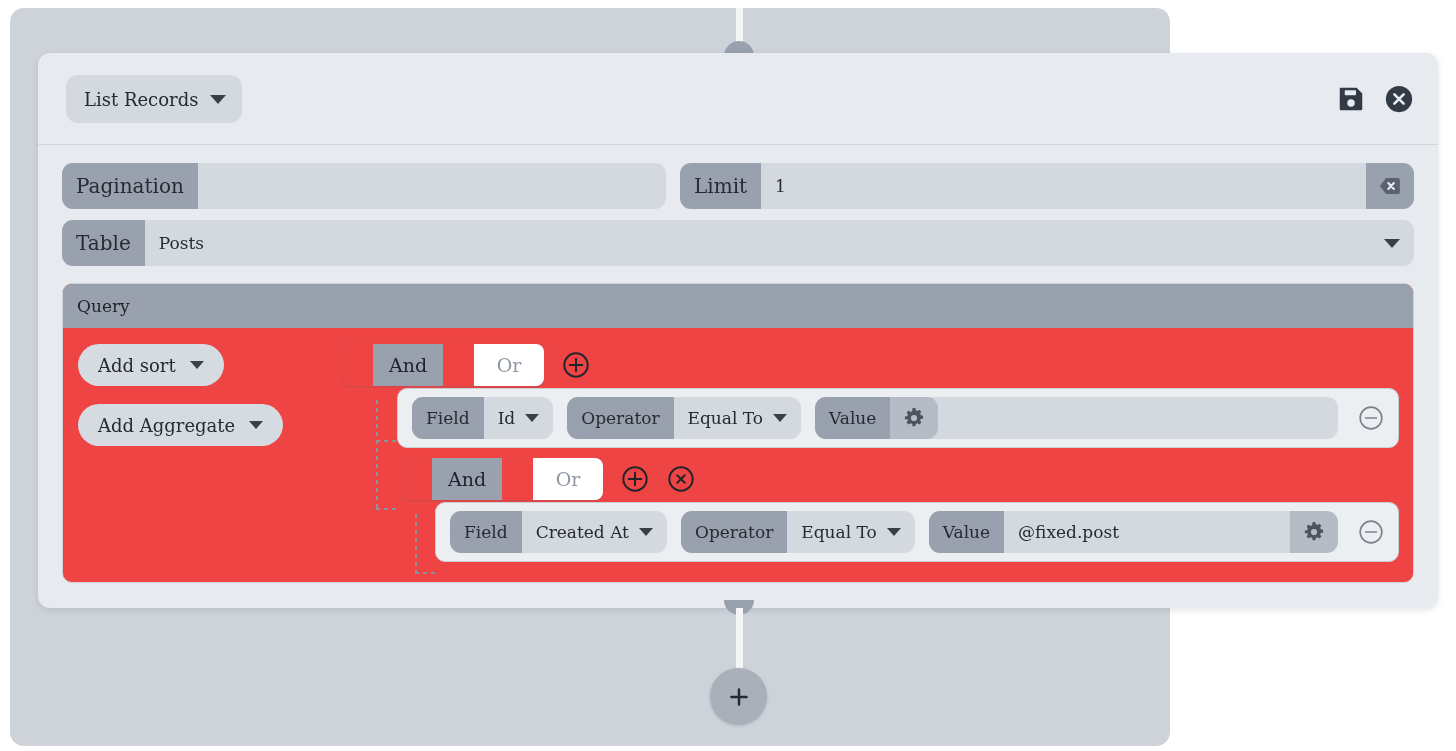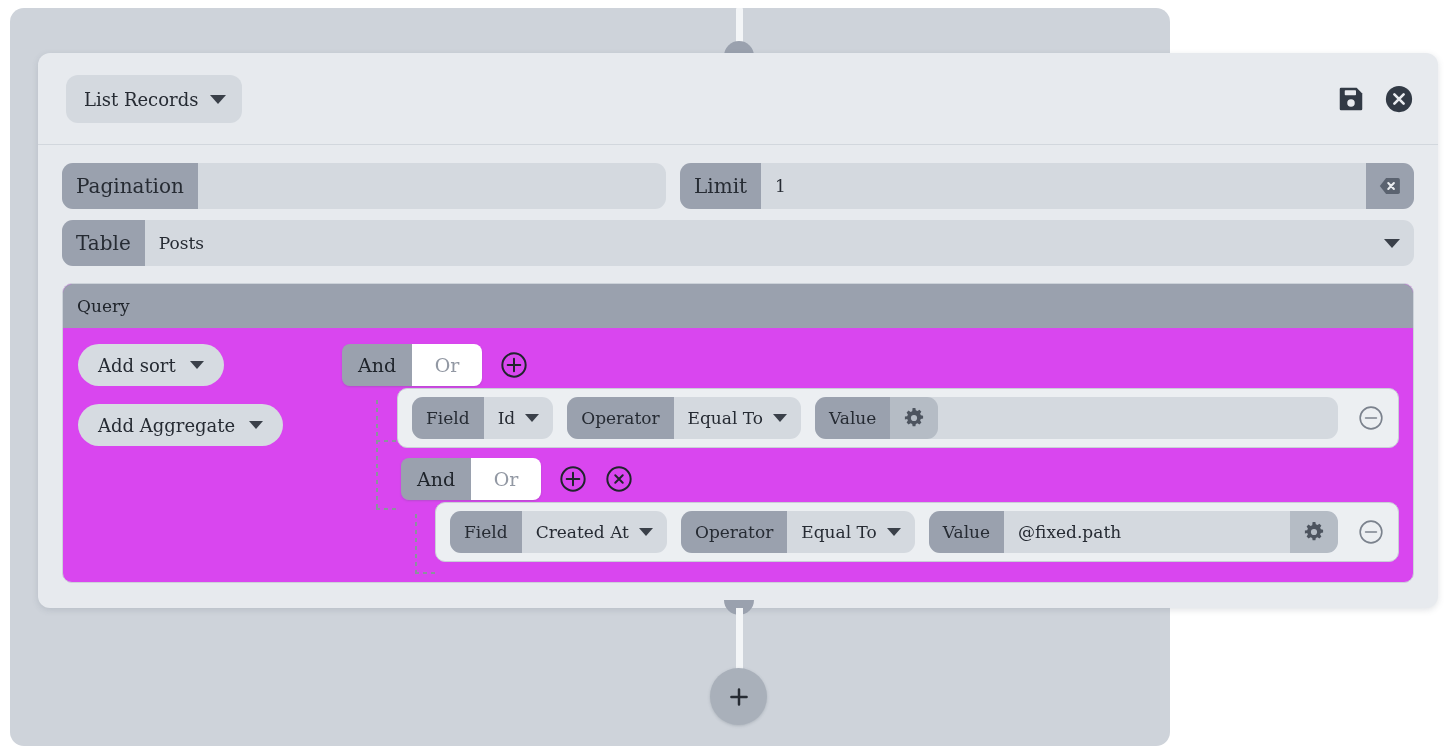--- a/index.html
+++ b/index.html
@@ -173,21 +173,21 @@
   }
 
   .table-wrap { margin-top: 11px; height: 46px; }
   .table-wrap .seg { height: 46px; }
 
   
   .query-panel {
     margin-top: 17px;
     border-radius: 10px;
     overflow: hidden;
-    background: #d946ef;
+    background: #ef4444;
     border: 1px solid #ccd2d9;
   }
   .query-head {
     height: 44px;
     background: #9aa1ae;
     display: flex;
     align-items: center;
     padding: 0 14px;
     font-size: 17px;
     color: #20252c;
@@ -227,20 +227,21 @@
     height: 42px;
     box-shadow: 0 1px 2px rgba(80,90,105,.25);
   }
   .andor .opt {
     width: 70px;
     display: flex;
     align-items: center;
     justify-content: center;
     font-size: 19px;
     cursor: pointer;
+    margin-left: 31px;
   }
   .andor .opt.on  { background: #9aa1ae; color: #1e232a; }
   .andor .opt.off { background: #ffffff; color: #9298a3; }
 
   .circ-icon { cursor: pointer; line-height: 0; }
 
   
   .grp-row {
     display: flex;
     align-items: center;
@@ -526,21 +527,21 @@
                     <span class="txt">Equal To</span>
                     <span class="caret sm"></span>
                   </div>
                 </div>
               </div>
 
               <div class="cond-value">
                 <div class="seg">
                   <div class="seg-label">Value</div>
                   <div class="seg-field">
-                    <span class="txt">@fixed.path</span>
+                    <span class="txt">@fixed.post</span>
                   </div>
                   <div class="gear-btn">
                     <svg width="24" height="24" viewBox="0 0 24 24">
                       <path d="M10.6 2h2.8l.4 2.3 1.7.7 1.9-1.3 2 2-1.3 1.9.7 1.7 2.3.4v2.8l-2.3.4-.7 1.7 1.3 1.9-2 2-1.9-1.3-1.7.7-.4 2.3h-2.8l-.4-2.3-1.7-.7-1.9 1.3-2-2 1.3-1.9-.7-1.7L2.9 13.4v-2.8l2.3-.4.7-1.7-1.3-1.9 2-2 1.9 1.3 1.7-.7z" fill="#4d545f"></path>
                       <circle cx="12" cy="12" r="3.1" fill="#b5bcc5"></circle>
                     </svg>
                   </div>
                 </div>
               </div>
 

